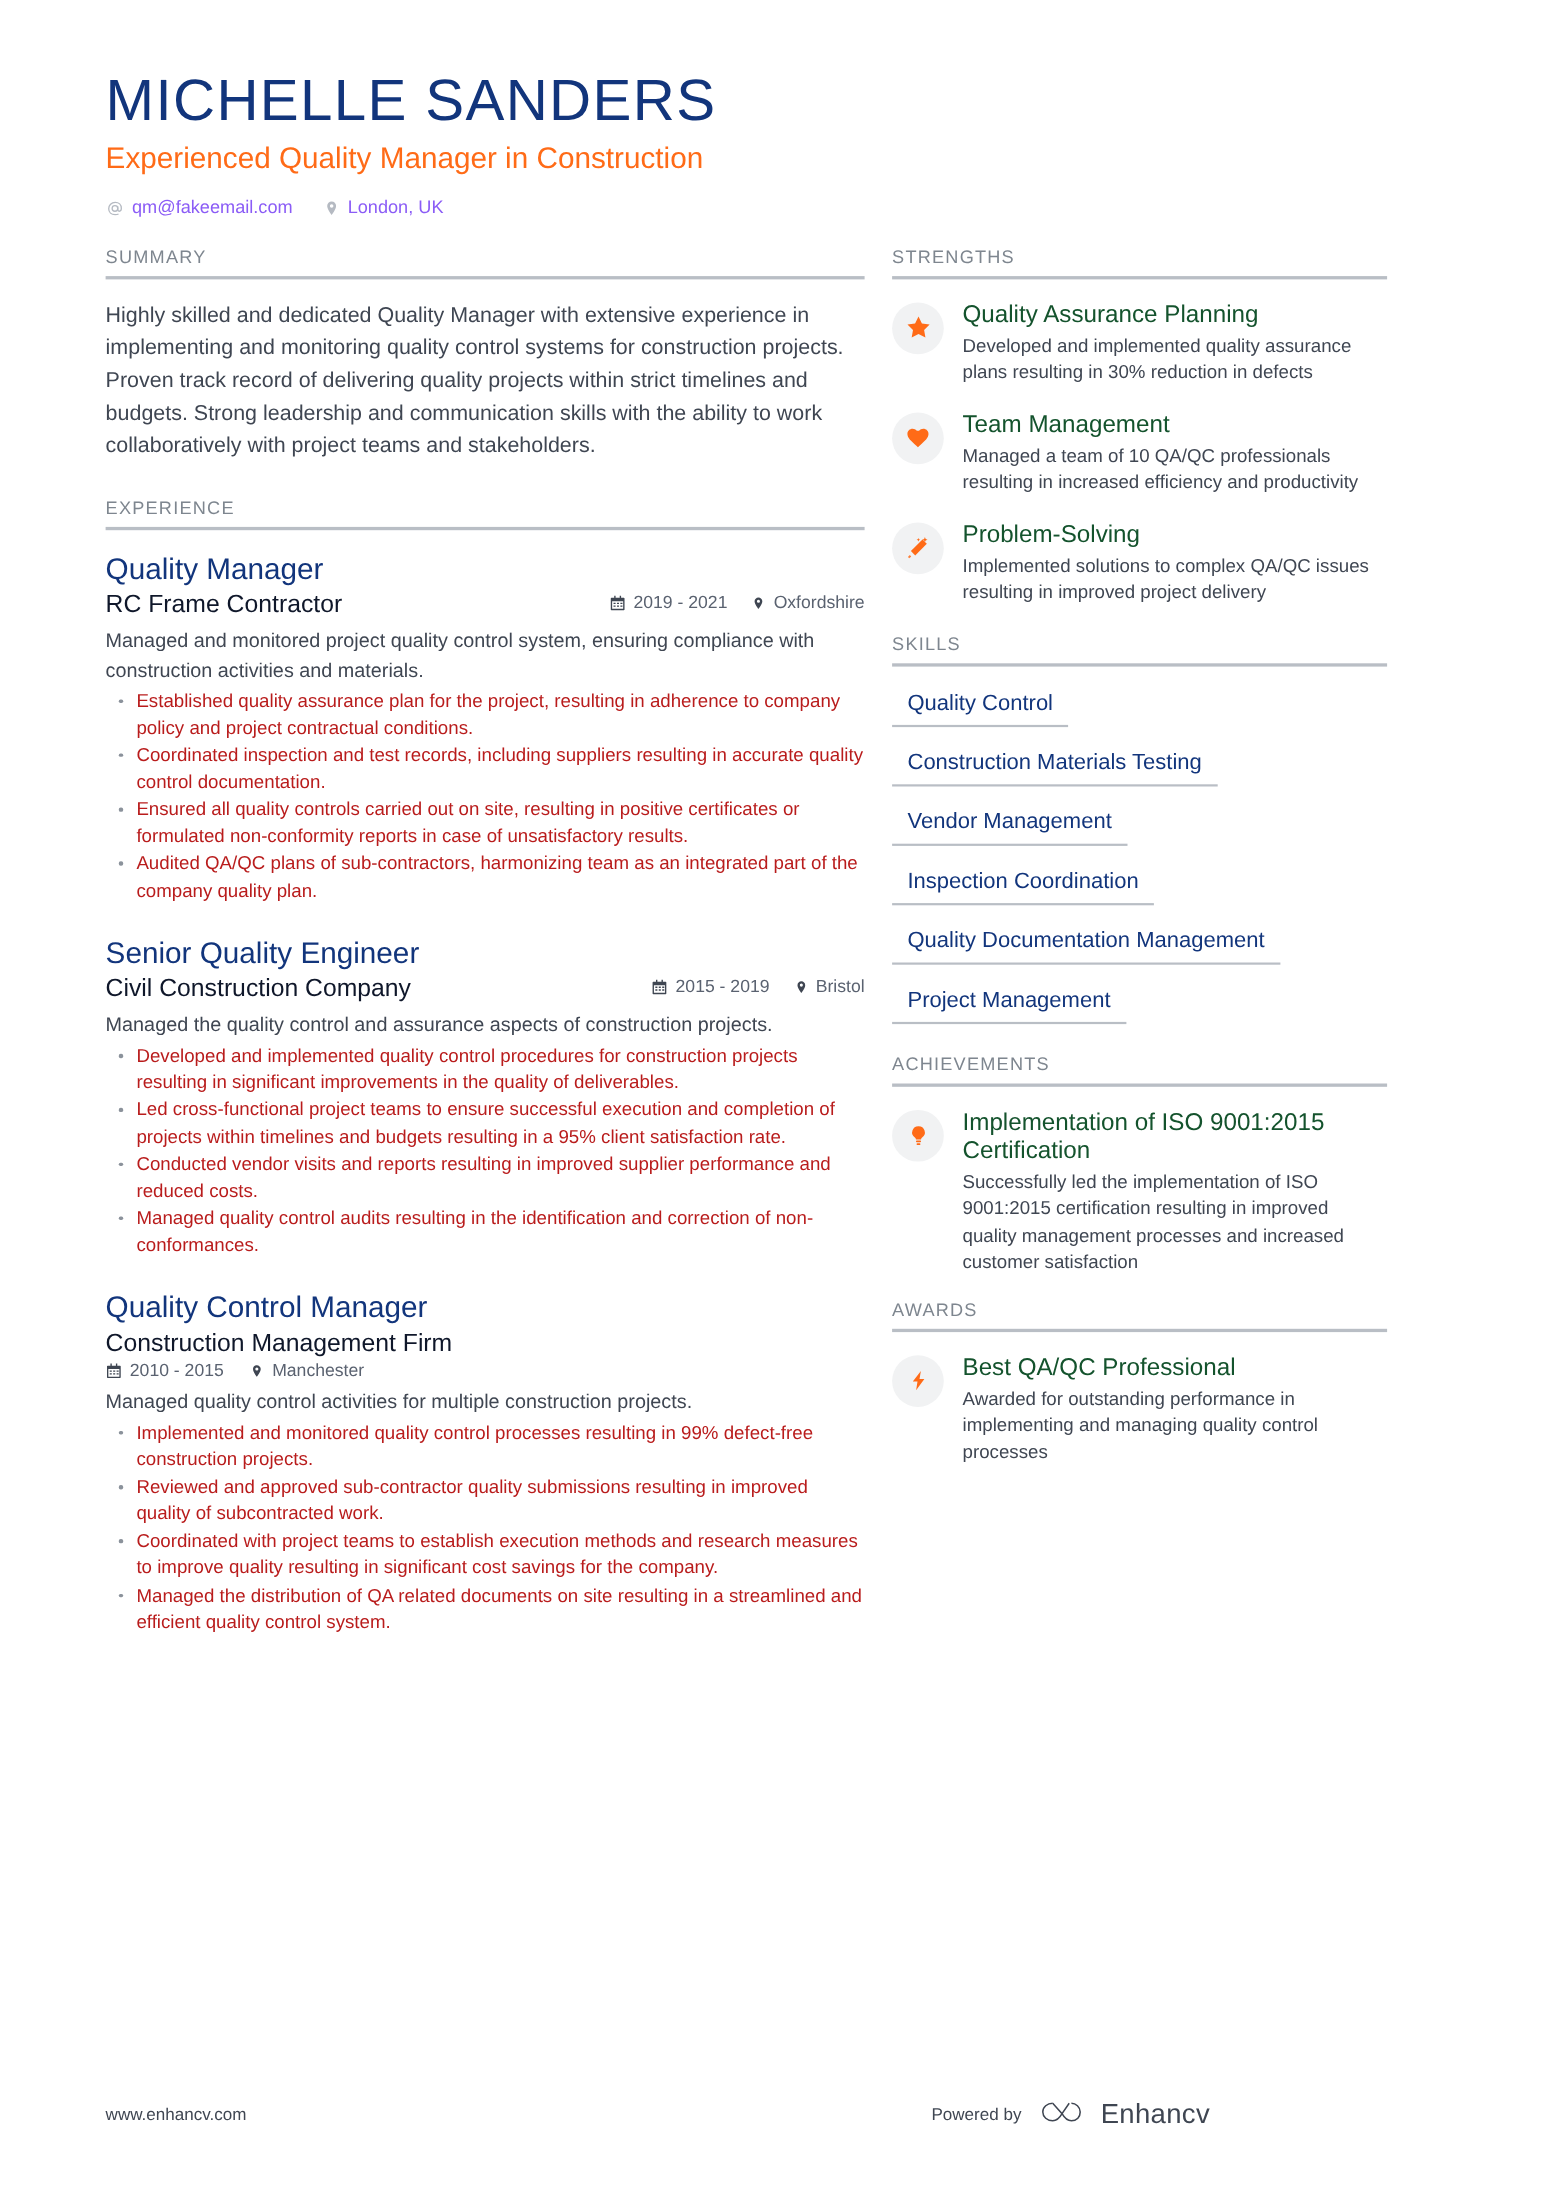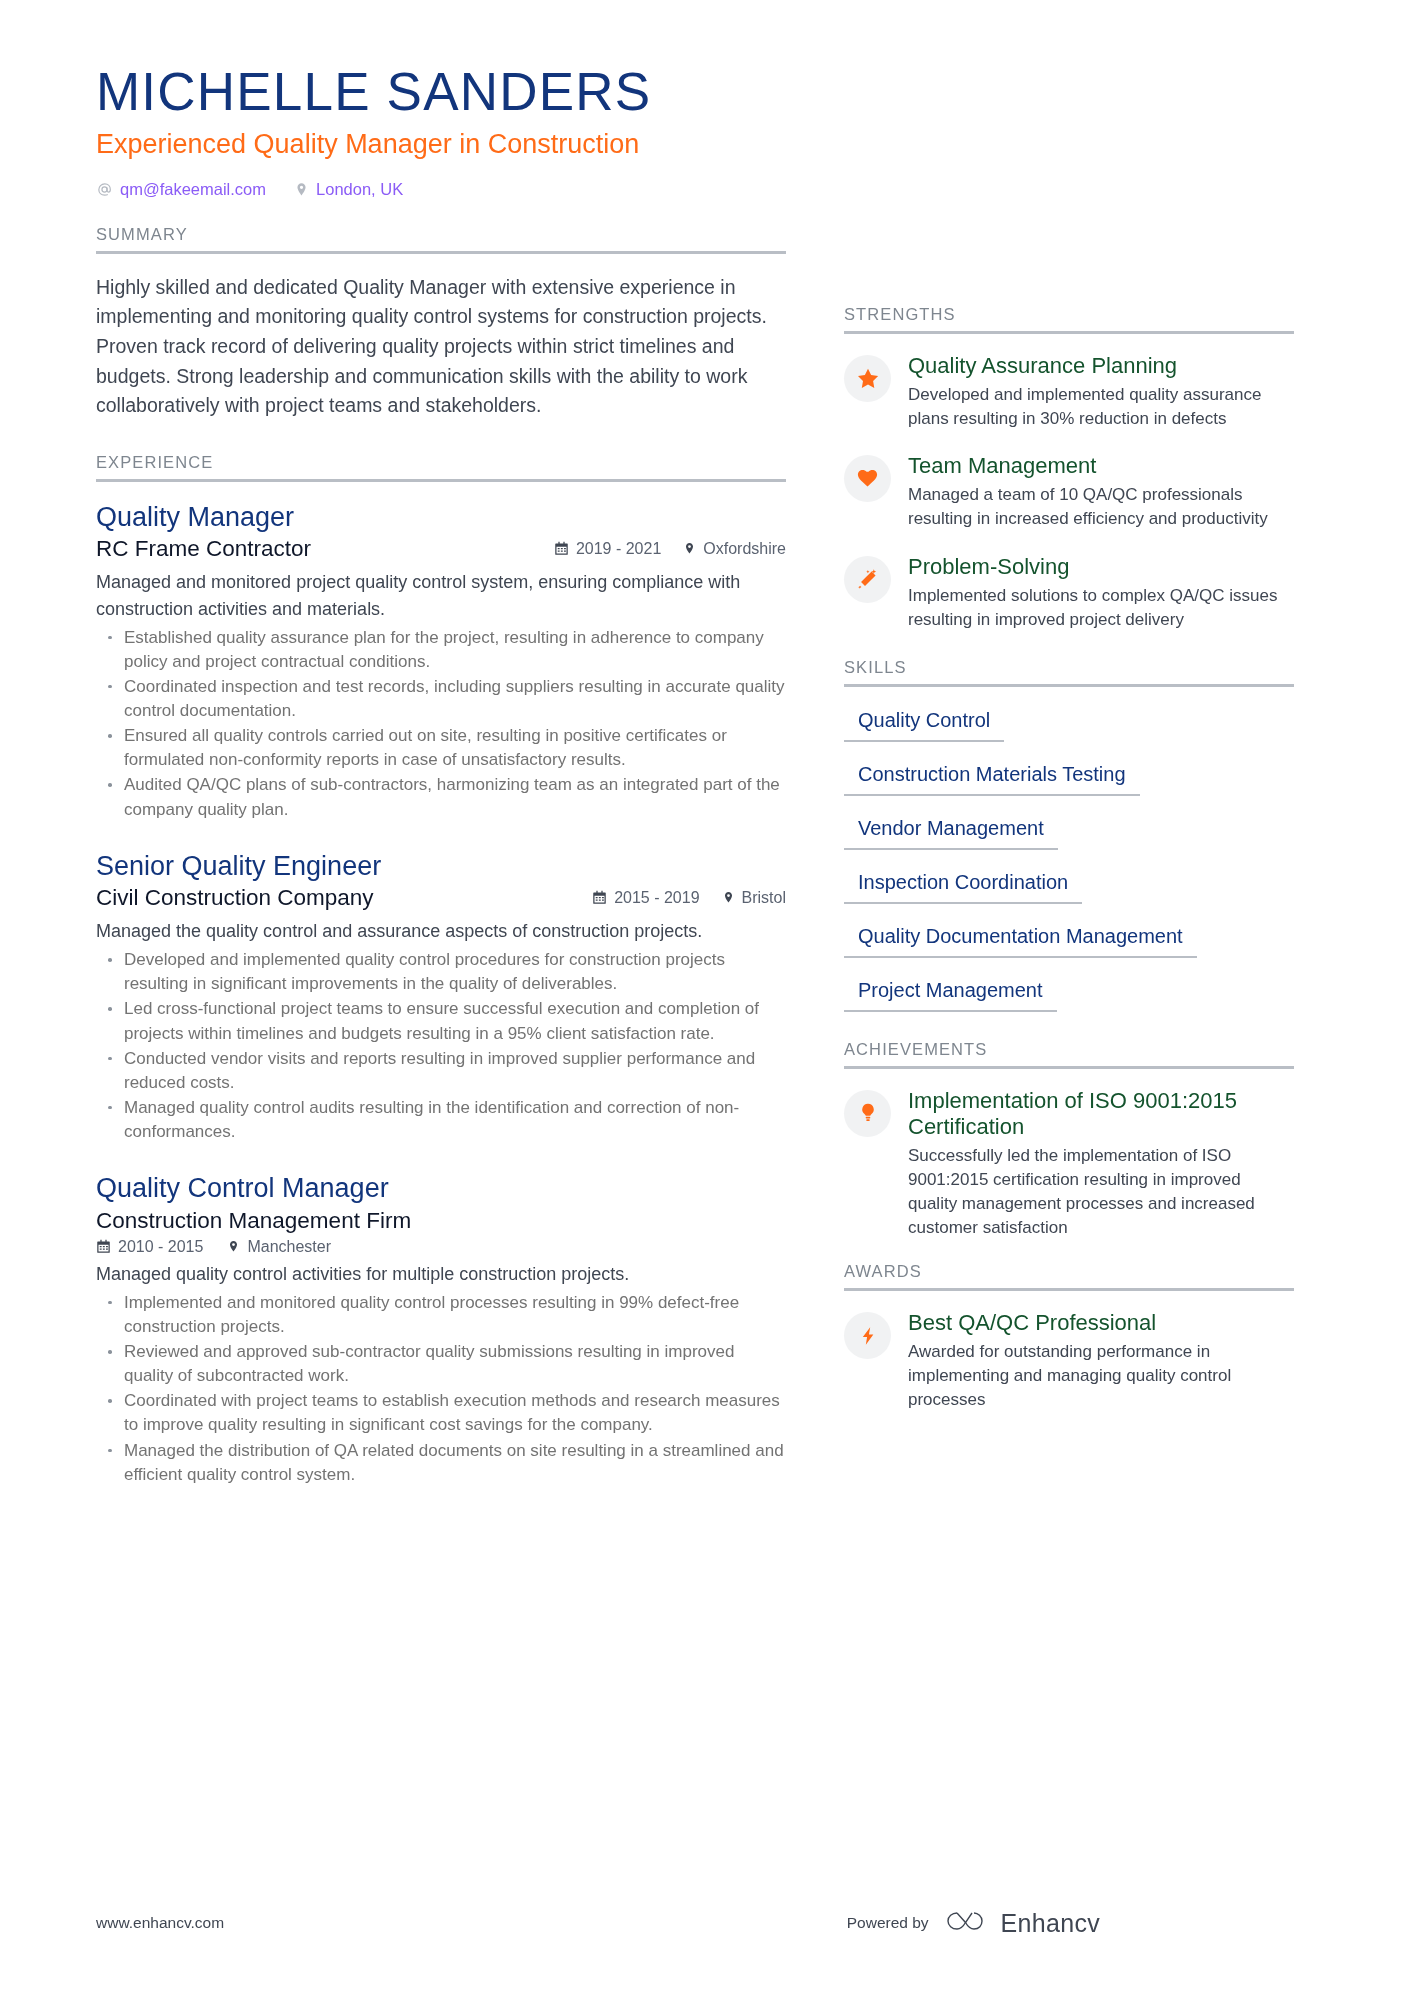--- a/index.html
+++ b/index.html
@@ -42,21 +42,21 @@
     align-items: center;
     gap: 28px;
     margin-top: 19px;
     font-size: 16.5px;
     color: #8b5cf6;
   }
   .contact-item { display: flex; align-items: center; gap: 7px; }
   .contact-item .ci { flex: 0 0 auto; display: flex; align-items: center; color: #b5bac2; }
 
   
-  .columns { display: flex; gap: 58px; align-items: center; }
+  .columns { display: flex; gap: 25px; align-items: flex-start; }
   .col-main  { width: 690px; flex: 0 0 690px; }
   .col-side  { width: 450px; flex: 0 0 450px; }
 
   
   .section { margin-bottom: 6px; }
   .section-title {
     font-size: 16.5px;
     letter-spacing: 1.1px;
     color: #7e868f;
     text-transform: uppercase;
@@ -115,21 +115,21 @@
     line-height: 1.45;
     color: #3f4652;
     margin-bottom: 4px;
   }
   ul.bullets { list-style: none; margin: 0; padding: 0; }
   ul.bullets li {
     position: relative;
     padding-left: 28px;
     font-size: 17px;
     line-height: 1.42;
-    color: #737373;
+    color: #b91c1c;
     margin-bottom: 1px;
   }
   ul.bullets li::before {
     content: "";
     position: absolute;
     left: 12px;
     top: 10px;
     width: 3.5px;
     height: 3.5px;
     border-radius: 50%;

